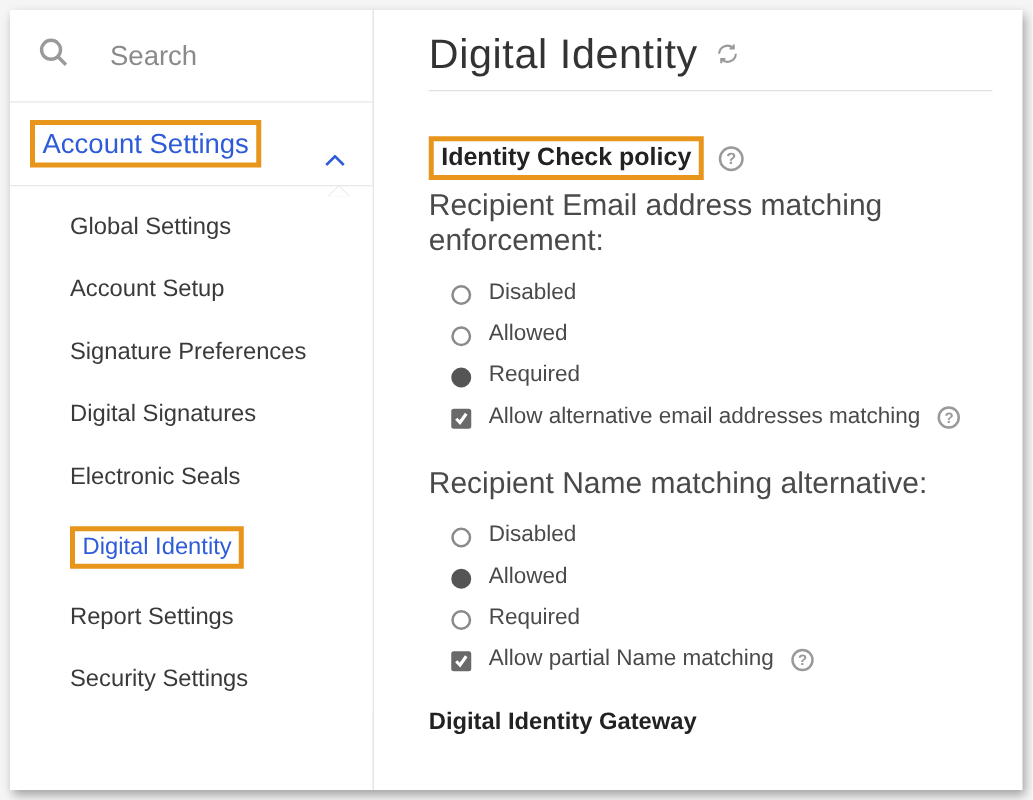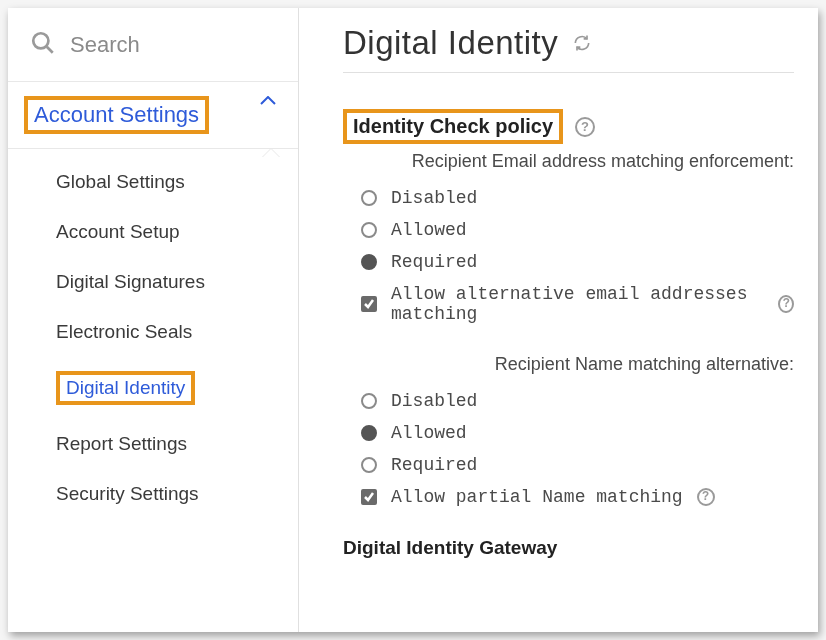--- a/index.html
+++ b/index.html
@@ -25,28 +25,28 @@
     }
     .search-box {
       display: flex;
       align-items: center;
       height: 74px;
       padding: 0 22px;
       border-bottom: 1px solid #e8e8e8;
     }
     .search-box svg { flex: 0 0 auto; }
     .search-text {
-      margin-left: 14px;
+      margin-left: 32px;
       color: #8a8a8a;
       font-size: 22px;
     }
     .section-header {
       position: relative;
       display: flex;
-      align-items: flex-start;
+      align-items: flex-end;
       justify-content: space-between;
       padding: 14px 22px 14px 16px;
       border-bottom: 1px solid #e8e8e8;
     }
     .section-label {
       color: #2e5bd9;
       font-size: 22px;
       font-weight: 400;
     }
     .highlight-box {
@@ -133,31 +133,29 @@
       color: #9a9a9a;
       font-size: 13px;
       font-weight: 700;
     }
     .help-icon-sm {
       width: 18px; height: 18px;
       font-size: 12px;
     }
     .field-group { margin-bottom: 24px; }
     .field-label {
-      font-size: 18px;
+      font-size: 24px;
       color: #4a4a4a;
       margin-bottom: 10px;
-      text-align: right;
     }
     .radio-row, .check-row {
       display: flex;
-      align-items: center;
+      align-items: flex-end;
       padding: 6px 0 6px 18px;
       gap: 14px;
-      font-family: Liberation Mono, monospace;
     }
     .radio {
       width: 16px; height: 16px;
       border: 2px solid #8a8a8a;
       border-radius: 50%;
       display: inline-flex;
       align-items: center;
       justify-content: center;
       flex-shrink: 0;
     }
@@ -215,20 +213,23 @@
       </span>
       <span class="indicator-arrow"></span>
     </div>
 
     <nav class="nav-list">
       <div class="nav-item">
         <span class="nav-item-label">Global Settings</span>
       </div>
       <div class="nav-item">
         <span class="nav-item-label">Account Setup</span>
+      </div>
+      <div class="nav-item">
+        <span class="nav-item-label">Signature Preferences</span>
       </div>
       <div class="nav-item">
         <span class="nav-item-label">Digital Signatures</span>
       </div>
       <div class="nav-item">
         <span class="nav-item-label">Electronic Seals</span>
       </div>
       <div class="nav-item active">
         <span class="highlight-box">
           <span class="nav-item-label">Digital Identity</span>

